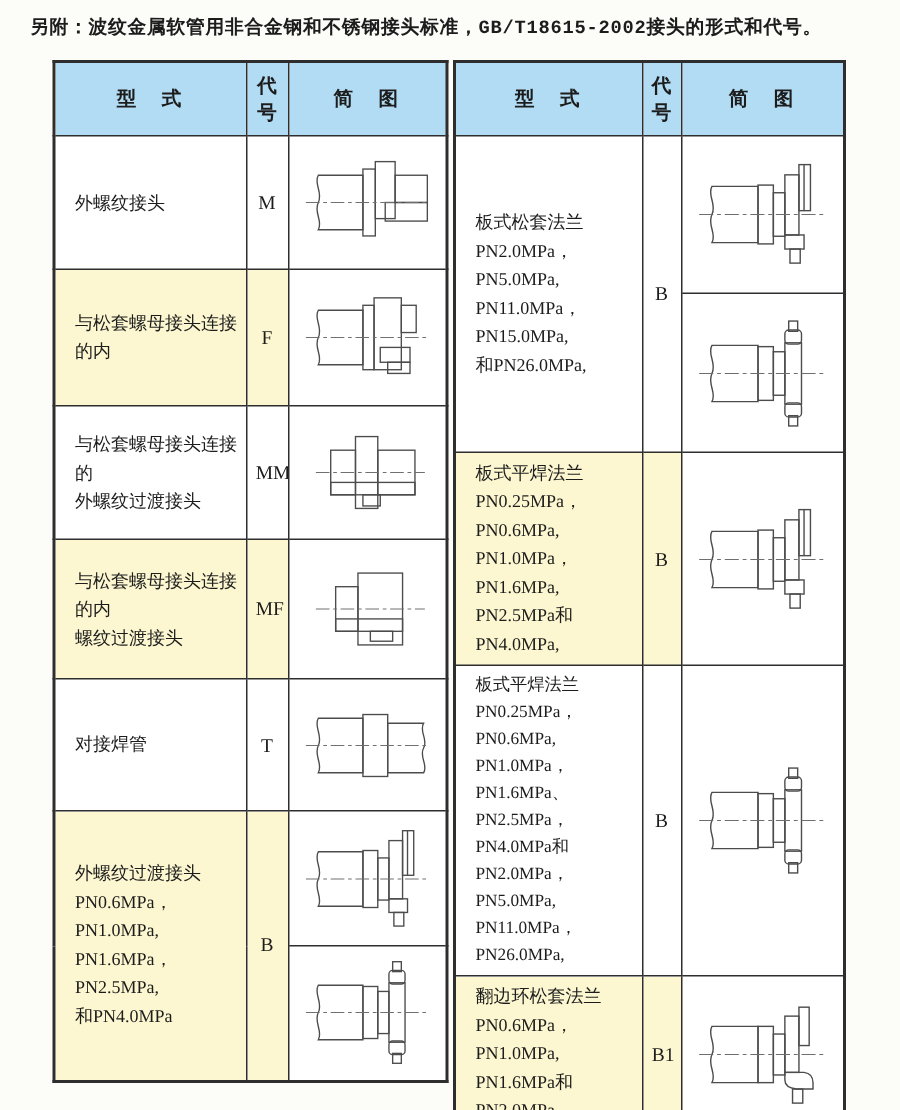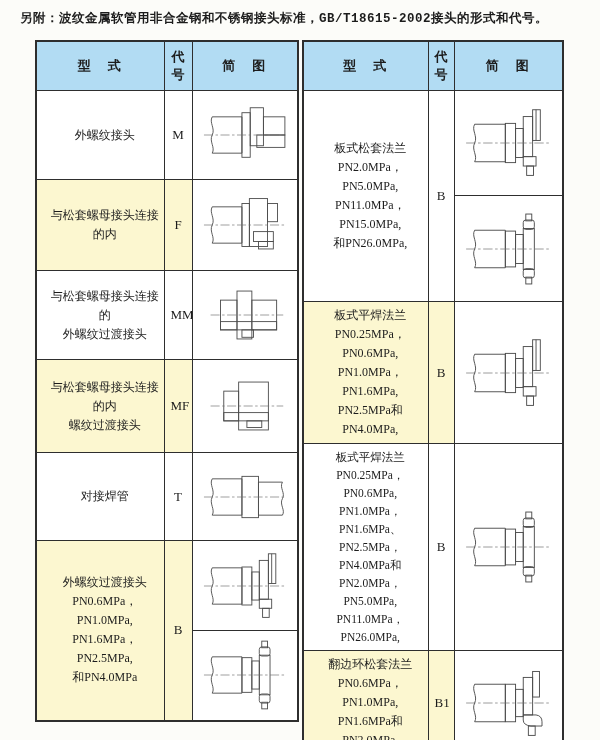--- a/index.html
+++ b/index.html
@@ -36,21 +36,21 @@
   }
   td.hd{
     background:var(--header-bg);
     text-align:center;font-weight:bold;font-size:13px;
     letter-spacing:2px;
   }
   td.typ{
     font-size:12px;line-height:19px;
     padding:4px 4px 4px 13px;
     white-space:pre-line;
-    text-align:center;
+    text-align:left;
   }
   td.typ.tight{line-height:18px;font-size:11.5px;}
   td.cod{
     text-align:center;font-size:13px;
   }
   td.dia{background:#fff;}
   tr.hl td{background:var(--row-highlight);}
   tr.hl td.dia{background:#fff;}
   .diag{
     width:100%;height:100%;

